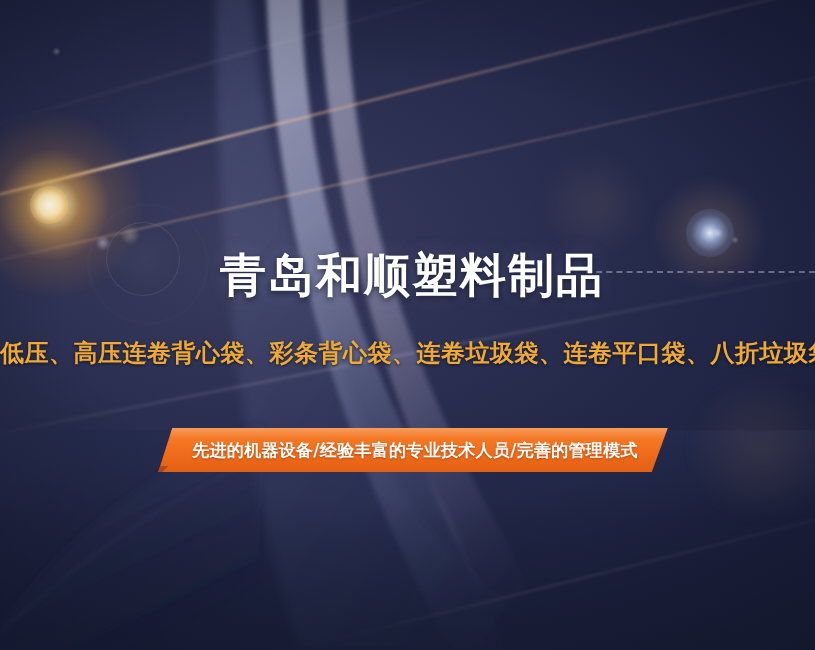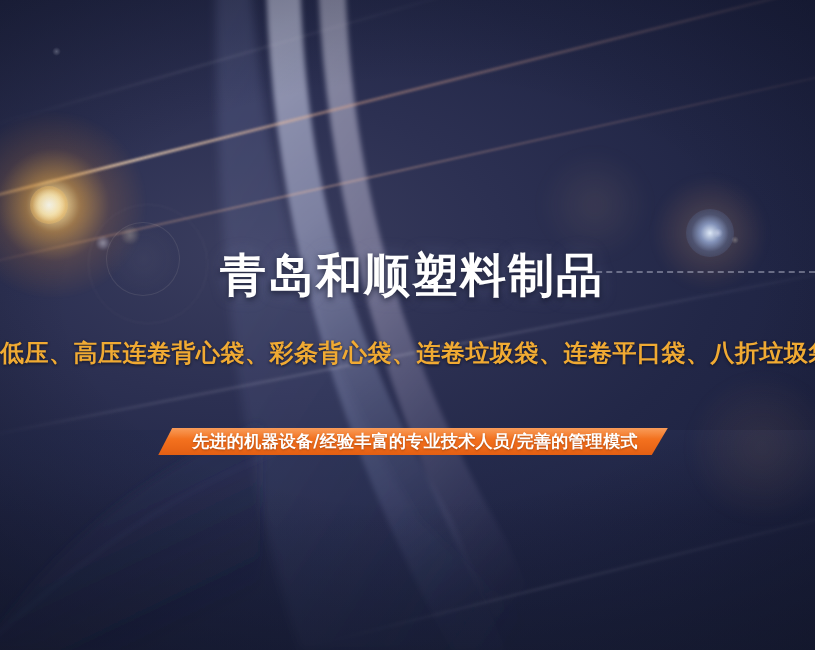--- a/index.html
+++ b/index.html
@@ -134,21 +134,21 @@
   .desc-1{top:337px;}
   .desc-2{top:379px;}
 
   
   .ribbon-wrap{
     position:absolute;left:0;right:0;top:428px;
     display:flex;justify-content:center;
   }
   .ribbon{
     position:relative;
-    height:27px;
+    height:44px;
     display:flex;align-items:center;justify-content:flex-end;
     padding:0 30px 0 34px;
     background:linear-gradient(180deg,#f7802b 0%,#f26f1d 48%,#e35f13 100%);
     color:#ffffff;
     font-size:17px;font-weight:700;
     letter-spacing:.3px;
     white-space:nowrap;
     clip-path:polygon(14px 0, 100% 0, calc(100% - 16px) 100%, 0 100%);
     box-shadow:0 3px 10px rgba(10,12,26,.45);
     text-shadow:0 1px 2px rgba(120,50,10,.55);

